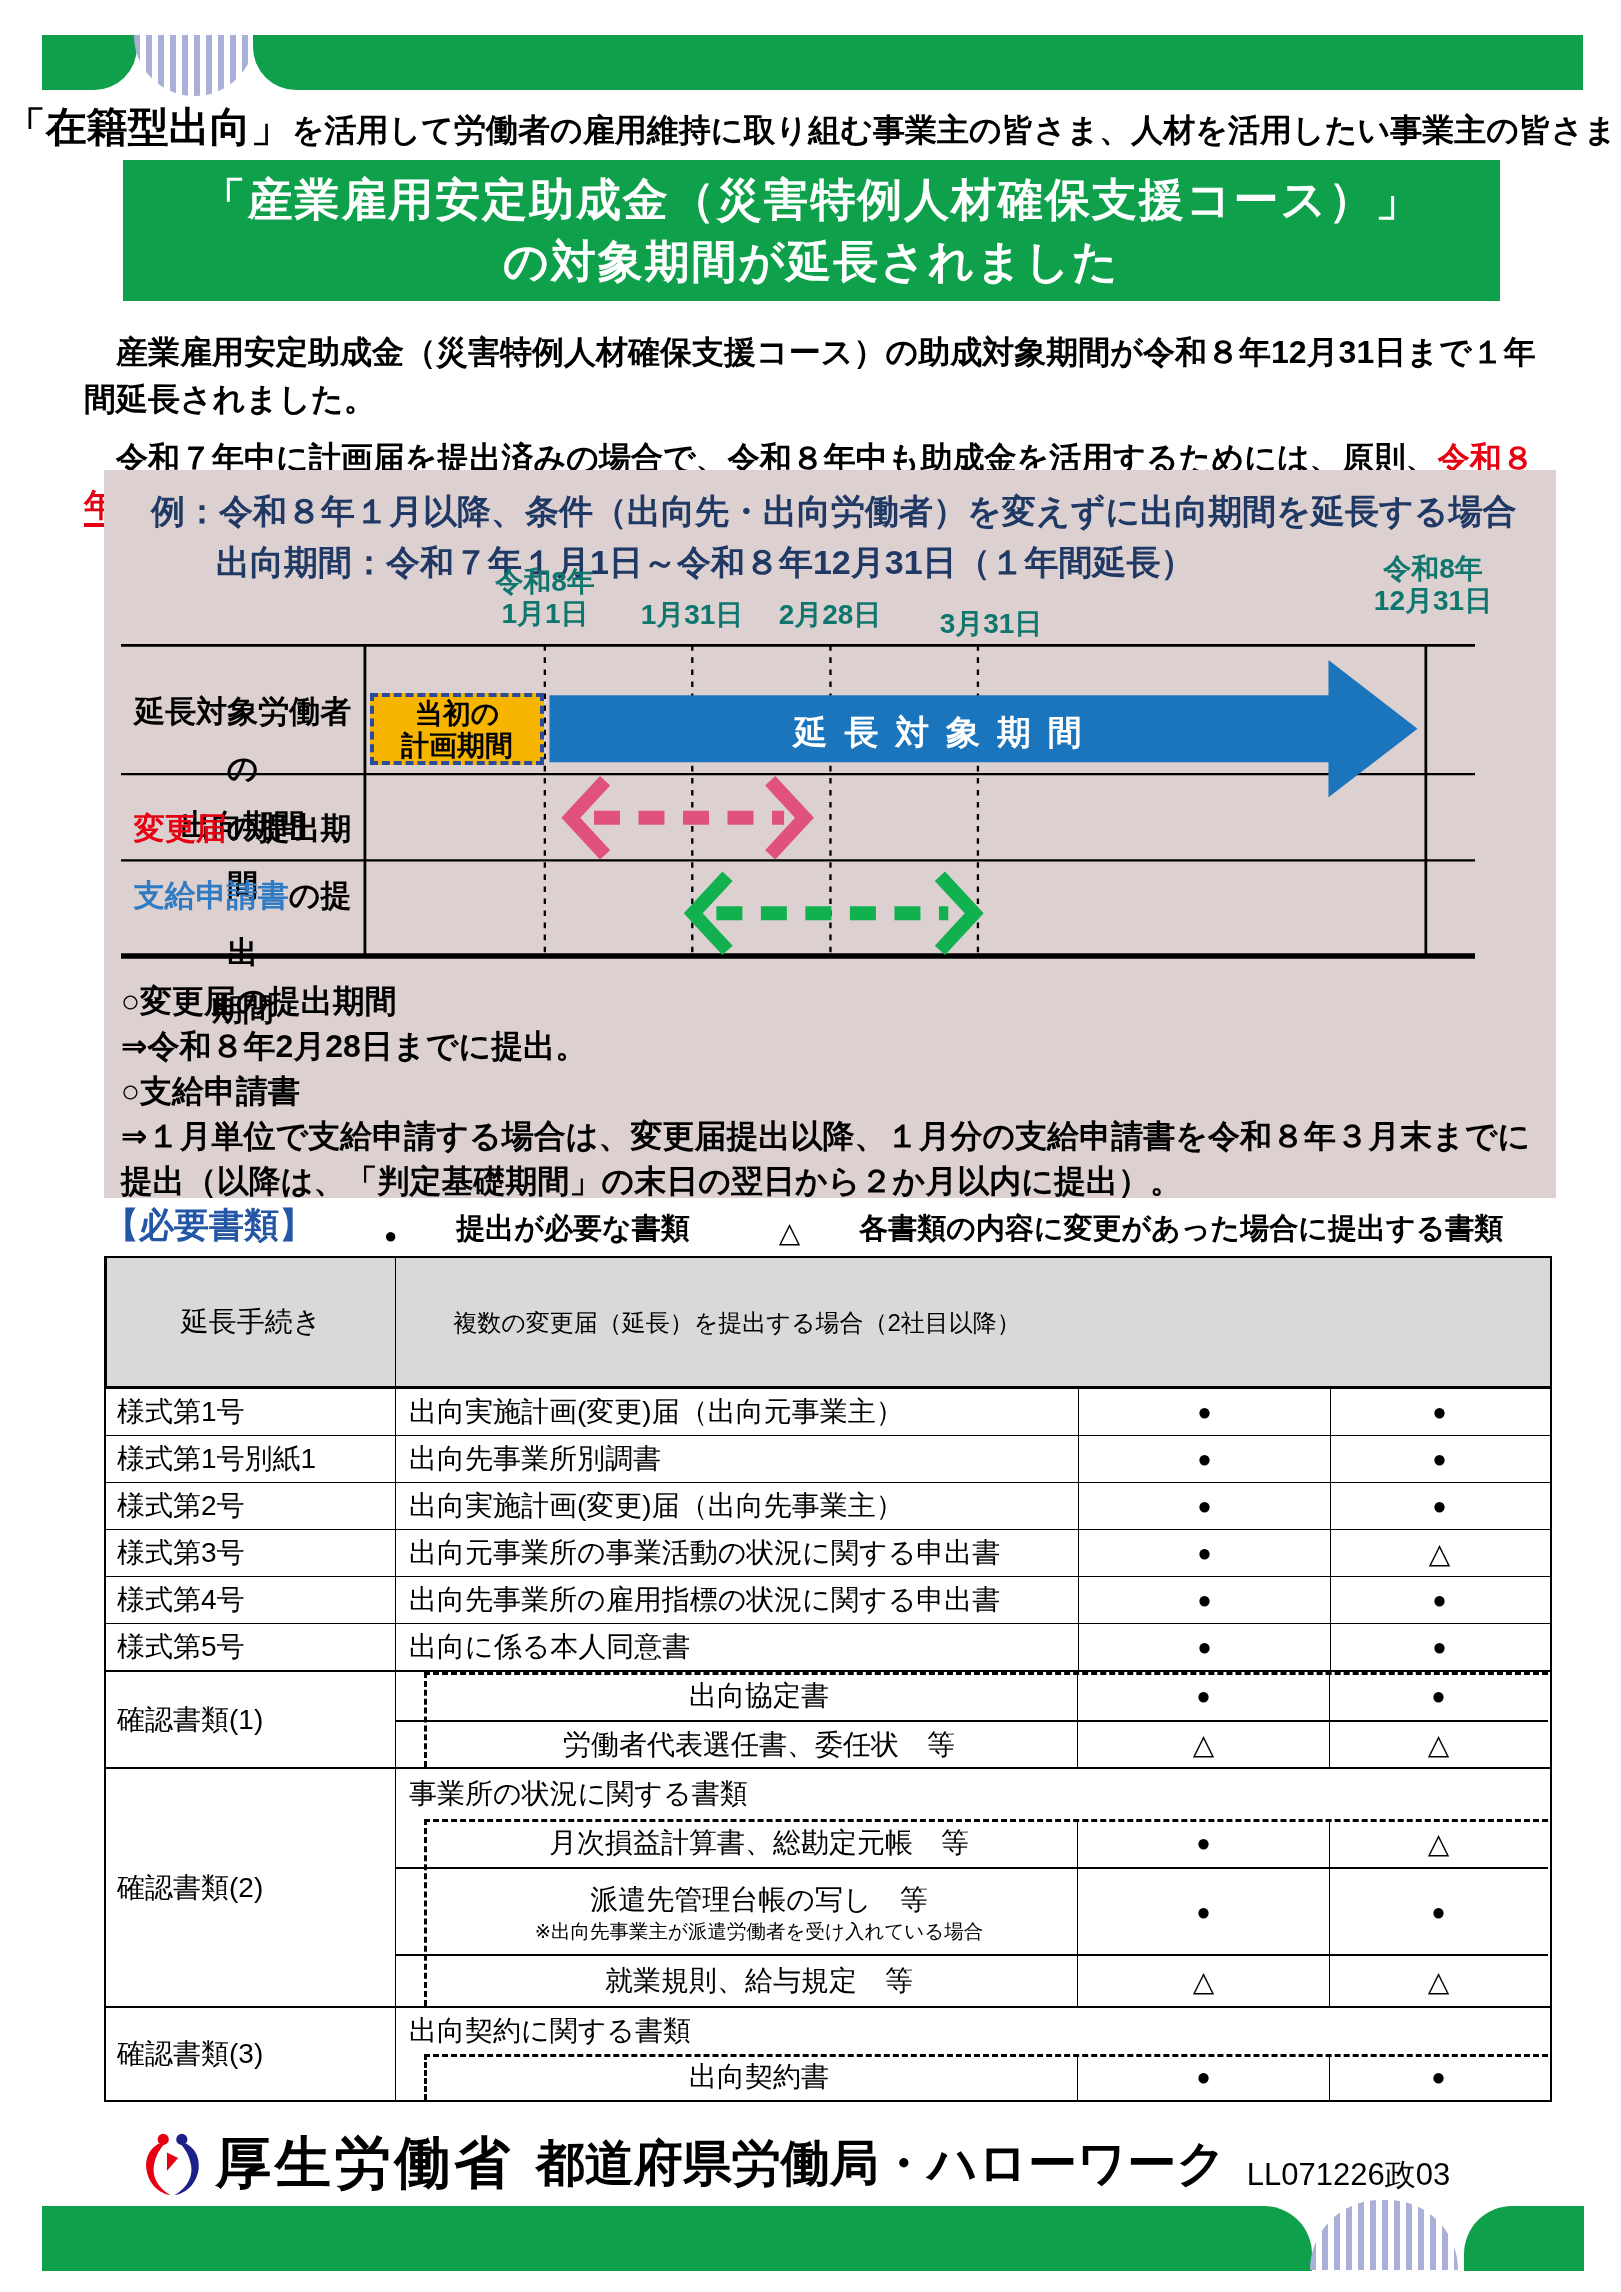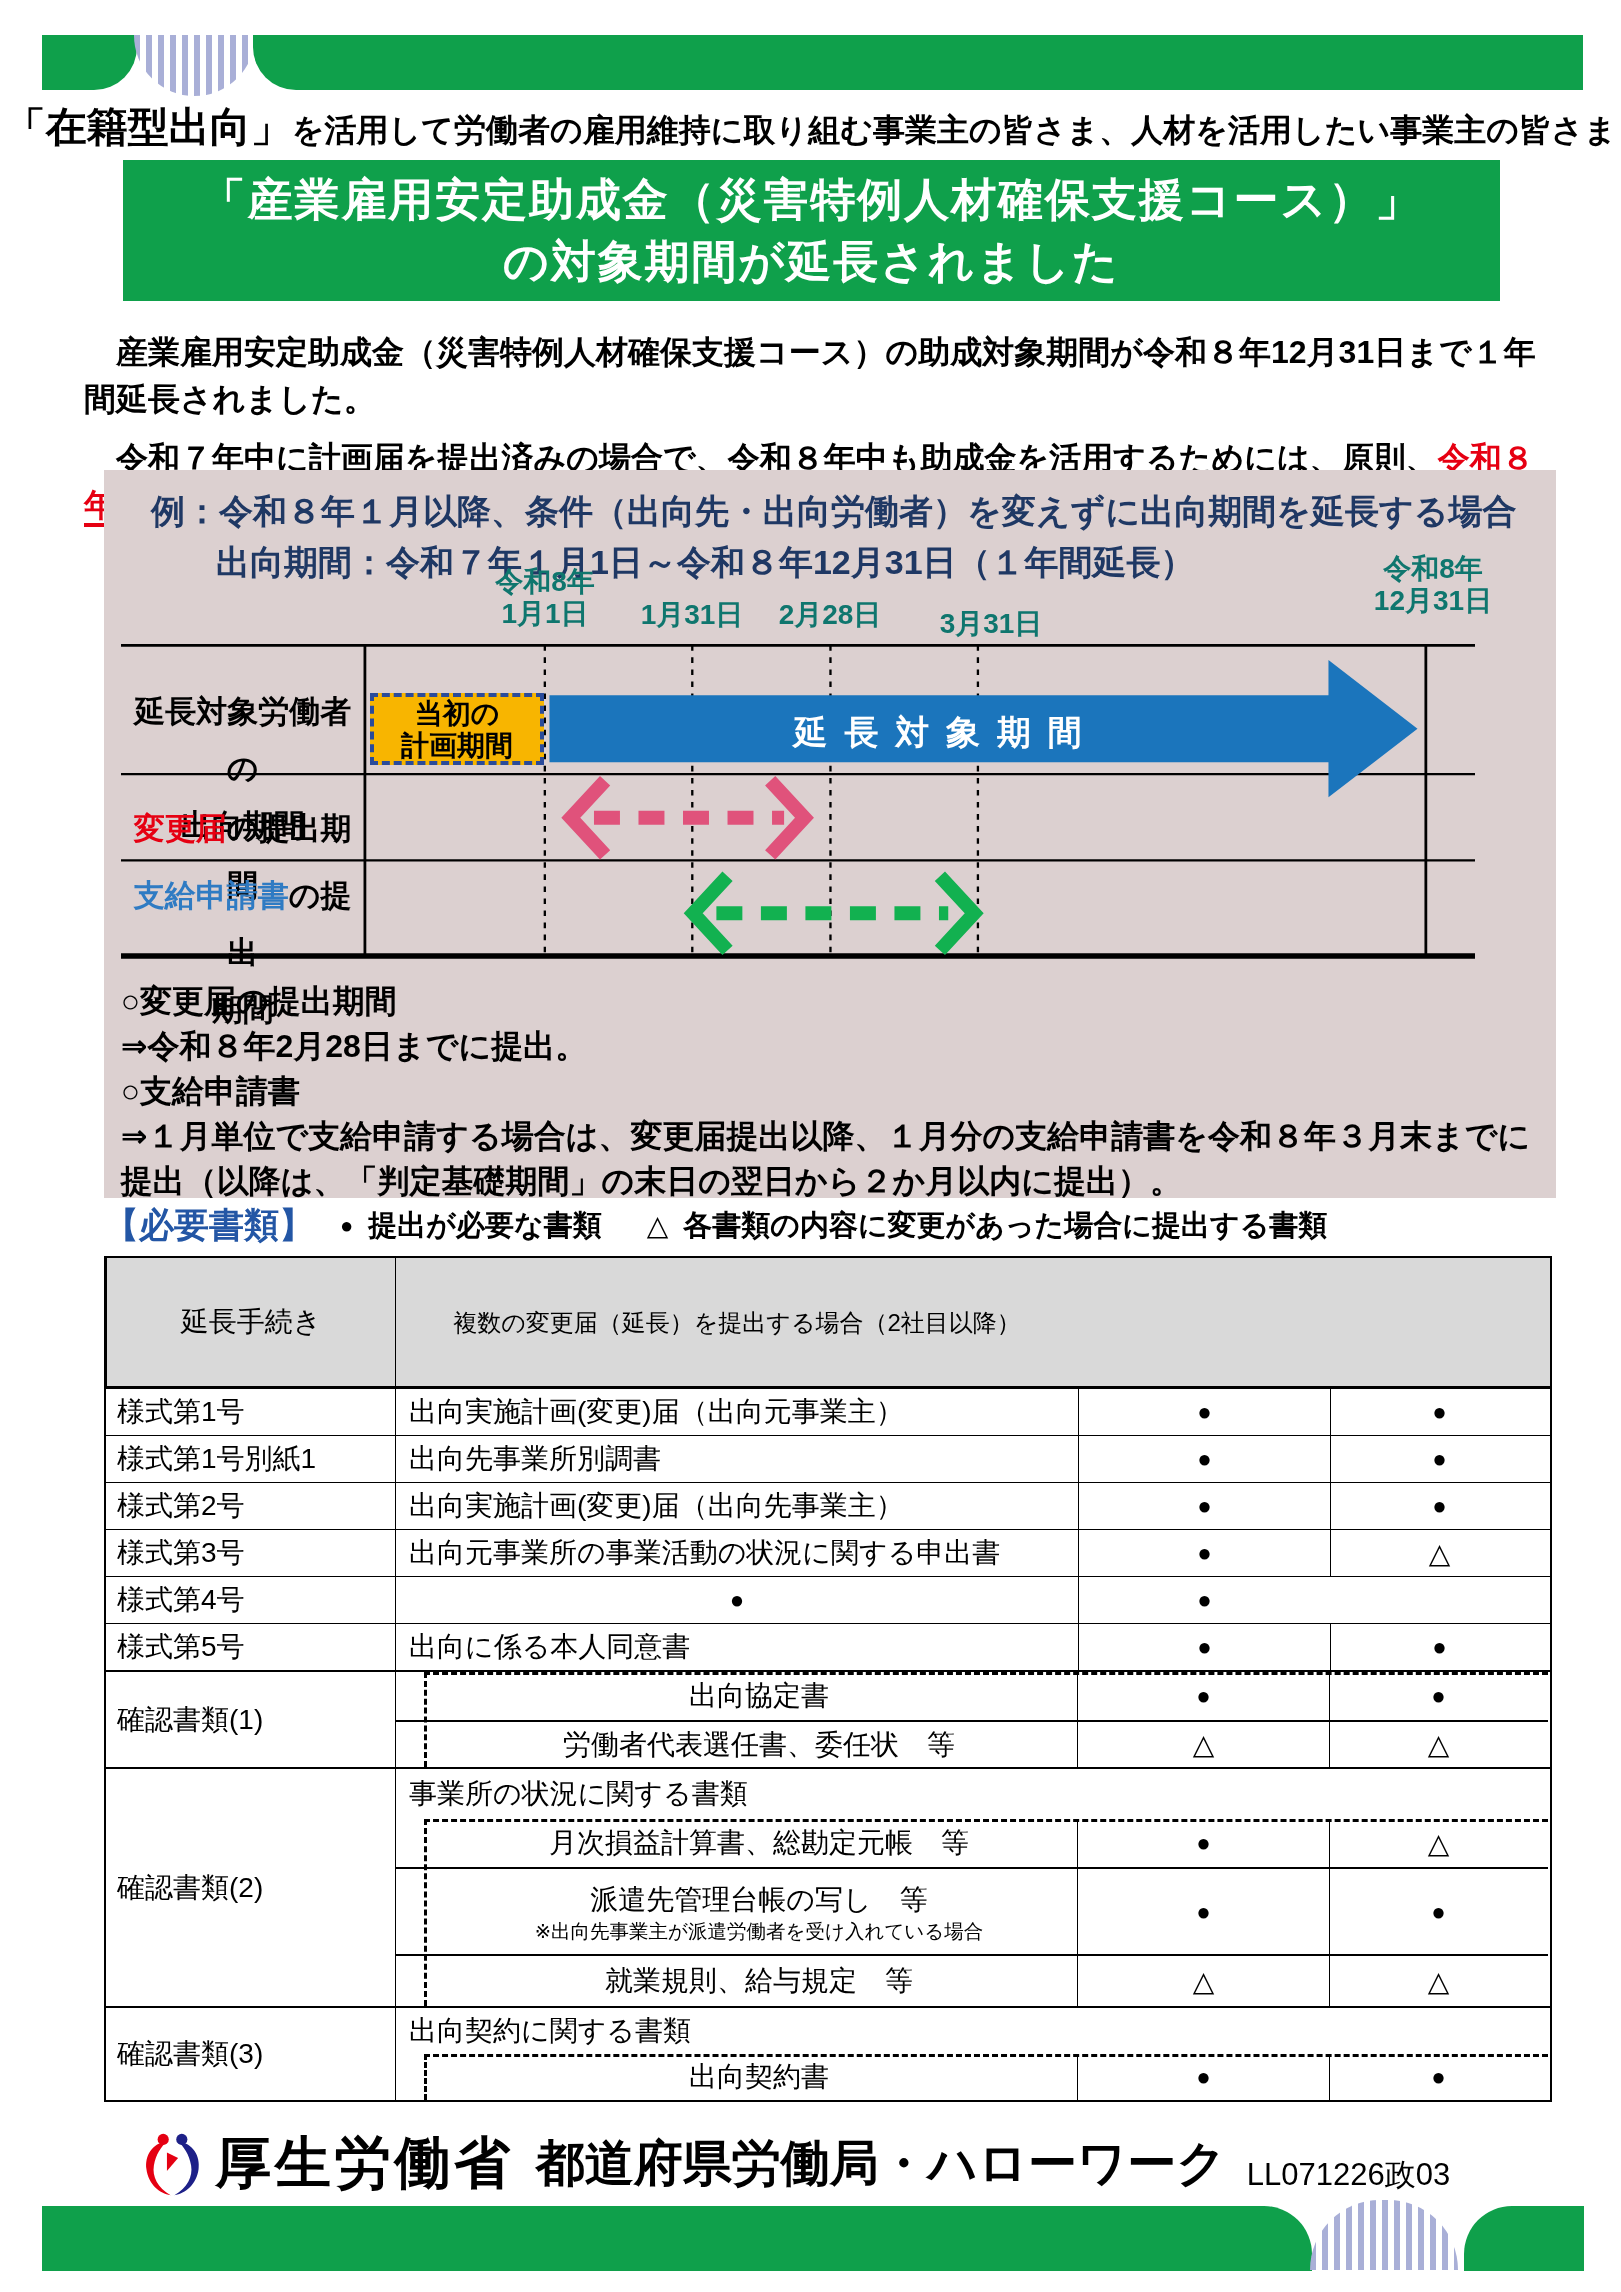--- a/index.html
+++ b/index.html
@@ -38,21 +38,21 @@
   .rowlab{position:absolute;left:16.7px;width:244px;text-align:center;font-size:31px;font-weight:bold;line-height:57px;}
   .red-t{color:#E60012;}
   .blue-t{color:#2F7BC3;}
   .orange-box{position:absolute;left:266px;top:223px;width:174px;height:72px;background:#F8B500;
       border:4.6px dashed #2A4B9B;box-sizing:border-box;text-align:center;font-size:28px;font-weight:bold;line-height:32px;color:#000;padding-top:0.9px;}
   .blue-arrow-label{position:absolute;left:455px;top:240px;width:761px;text-align:center;color:#fff;font-size:34px;font-weight:bold;letter-spacing:3.7px;white-space:nowrap;}
   .notes{position:absolute;left:16.7px;top:509px;width:1412px;font-size:32px;font-weight:bold;line-height:45px;}
   .notes div{display:inline;}
 
   
-  .legend{left:104px;top:1202px;width:1447px;display:flex;align-items:center;white-space:nowrap;}
+  .legend{left:104px;top:1202px;width:1447px;display:flex;align-items:flex-end;white-space:nowrap;gap:44px;}
   .legend-title{color:#2356A5;font-size:35px;font-weight:bold;margin-right:26px;}
   .lg-dot{font-size:22px;margin-right:15px;}
   .lg-tri{font-size:28px;margin:0 15px 0 45px;}
   .lg-desc{font-size:29px;font-weight:bold;}
 
   
   .docs{left:104px;top:1256px;width:1448px;border:2.8px solid #000;box-sizing:border-box;background:#fff;}
   .t-header{display:grid;grid-template-columns:289px 683px 252px 218px;background:#D9D9D9;border-bottom:2.8px solid #000;min-height:128px;}
   .t-header .hc{display:flex;align-items:center;justify-content:center;text-align:center;font-size:28px;}
   .hc.multi{font-size:24px;line-height:41px;padding:5.6px 13px;box-sizing:border-box;}
@@ -205,20 +205,21 @@
     <div class="cell c-mark bl">●</div>
   </div>
   <div class="t-row">
     <div class="cell c-form">様式第3号</div>
     <div class="cell c-doc bl">出向元事業所の事業活動の状況に関する申出書</div>
     <div class="cell c-mark bl">●</div>
     <div class="cell c-mark bl tri">△</div>
   </div>
   <div class="t-row">
     <div class="cell c-form">様式第4号</div>
+    <div class="cell c-doc bl">出向先事業所の雇用指標の状況に関する申出書</div>
     <div class="cell c-mark bl">●</div>
     <div class="cell c-mark bl">●</div>
   </div>
   <div class="t-row">
     <div class="cell c-form">様式第5号</div>
     <div class="cell c-doc bl">出向に係る本人同意書</div>
     <div class="cell c-mark bl">●</div>
     <div class="cell c-mark bl">●</div>
   </div>
 

